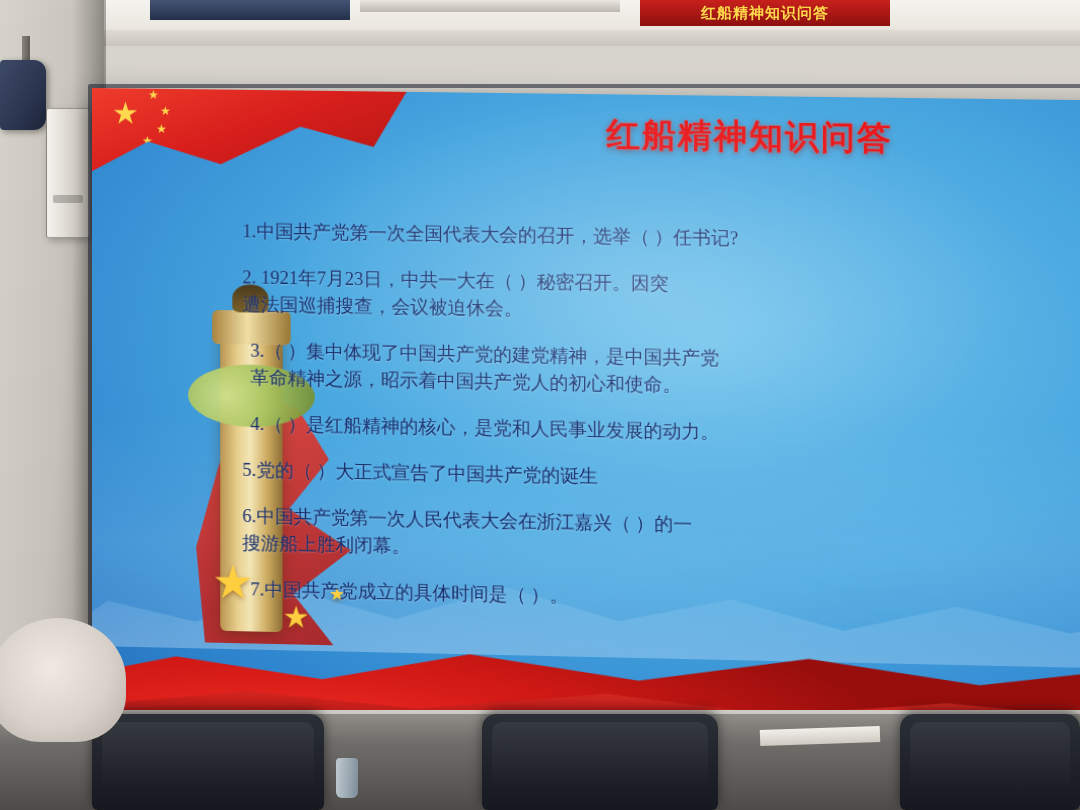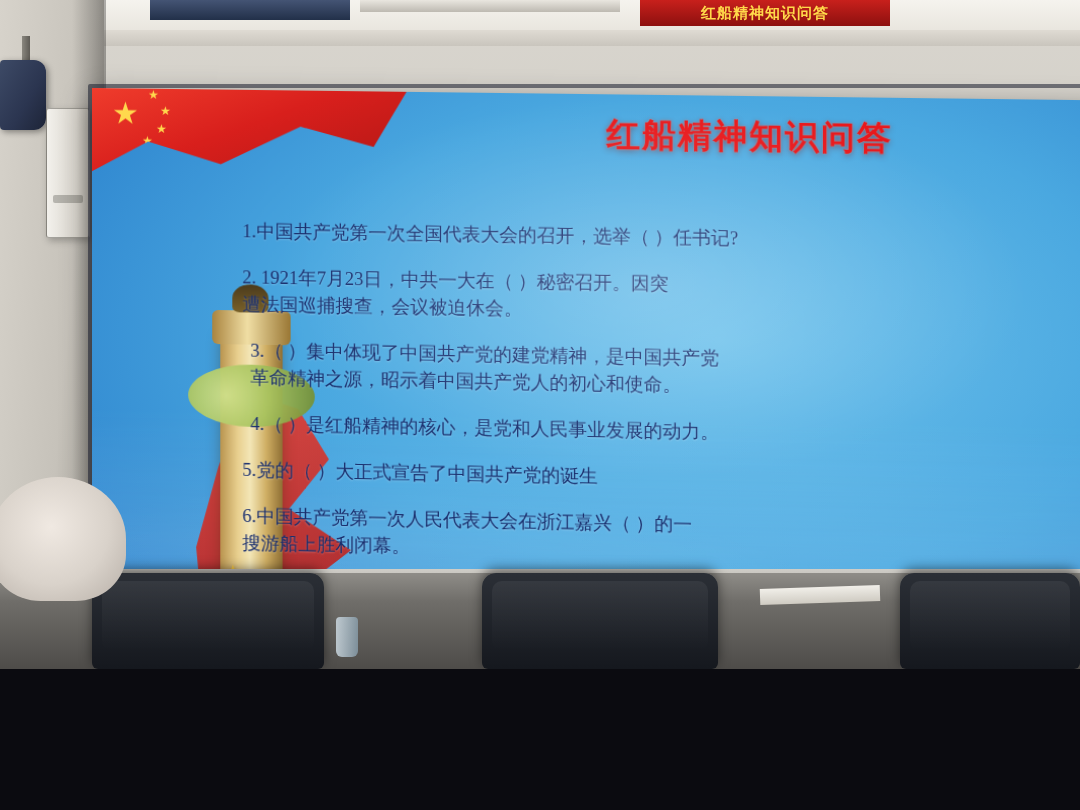--- a/index.html
+++ b/index.html
@@ -7,21 +7,21 @@
     margin: 0; padding: 0;
     width: 1080px; height: 810px;
     overflow: hidden;
     background: #0b0b10;
     font-family: "Liberation Sans", sans-serif;
   }
 
   
   .photo {
     position: relative;
-    width: 1080px; height: 669px;
+    width: 1080px; height: 810px;
     overflow: hidden;
     background: linear-gradient(180deg, #d9d6cf 0%, #cfcbc3 38%, #b9b5ae 60%, #8e8a84 100%);
   }
 
   
   .ceiling {
     position: absolute; left: 0; top: 0; width: 1080px; height: 46px;
     background: linear-gradient(180deg, #efece6 0%, #e2ded6 60%, #c9c5bd 100%);
   }
   .ceiling-inner {

